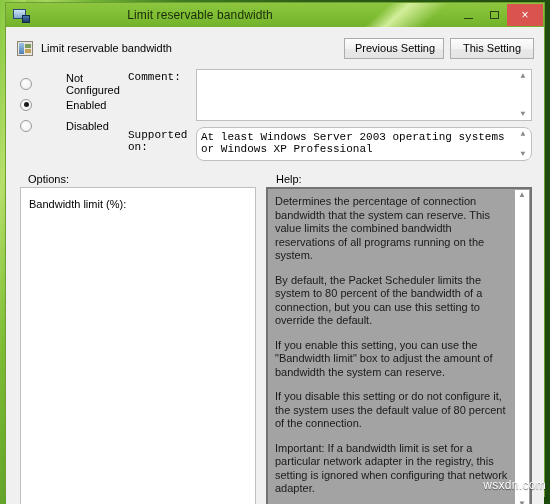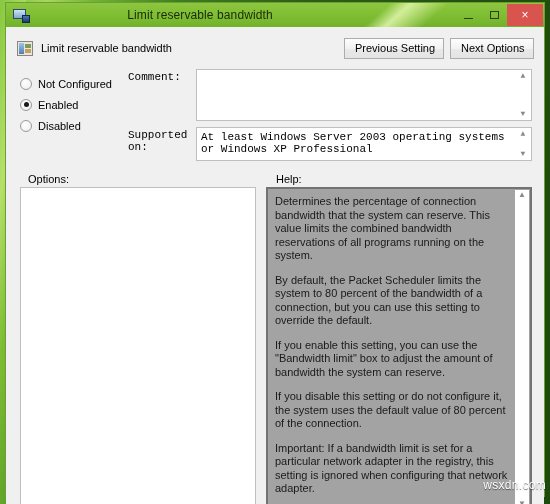--- a/index.html
+++ b/index.html
@@ -196,20 +196,21 @@
   #radios {
     width: 100px;
     flex: 0 0 100px;
     padding-top: 4px;
   }
   .radio-line {
     display: flex;
     align-items: center;
     height: 21px;
     font-size: 11px;
+    gap: 28px;
   }
   .radio-dot {
     width: 12px; height: 12px;
     border-radius: 50%;
     border: 1px solid #9a9a9a;
     background: radial-gradient(circle at 40% 35%, #fff 0%, #f2f2f2 70%, #e2e2e2 100%);
     box-sizing: border-box;
     margin-right: 6px;
     flex: 0 0 12px;
     position: relative;
@@ -242,21 +243,21 @@
     flex: 1;
     background: #fff;
     border: 1px solid #bfbfbf;
     box-sizing: border-box;
     position: relative;
     font-size: 11px;
     padding: 3px 18px 3px 4px;
     overflow: hidden;
   }
   #comment-box { height: 52px; }
-  #supported-box { height: 34px; }
+  #supported-box { height: 34px; border-radius: 8px; }
   .vscroll {
     position: absolute;
     right: 1px; top: 1px; bottom: 1px;
     width: 14px;
     background: #fff;
     display: flex;
     flex-direction: column;
     justify-content: space-between;
     align-items: center;
     padding: 1px 0;
@@ -398,21 +399,21 @@
       <span>×</span>
     </div>
   </div>
 
   <div id="client">
 
     <div id="header-row">
       <div id="policy-icon"></div>
       <div id="policy-name">Limit reservable bandwidth</div>
       <button class="btn" id="btn-prev">Previous Setting</button>
-      <button class="btn" id="btn-next">Next Options</button>
+      <button class="btn" id="btn-next">This Setting</button>
     </div>
 
     <div id="state-row">
       <div id="radios">
         <div class="radio-line">
           <span class="radio-dot"></span>
           <span>Not Configured</span>
         </div>
         <div class="radio-line">
           <span class="radio-dot sel"></span>
@@ -448,20 +449,21 @@
     </div>
 
     <div id="labels-row">
       <div id="label-options">Options:</div>
       <div id="label-help">Help:</div>
     </div>
 
     <div id="panes-row">
       <div id="options-pane">
         <div id="bw-row">
+          <div id="bw-label">Bandwidth limit (%):</div>
         </div>
       </div>
 
       <div id="help-pane">
         <div id="help-text">
           <p>Determines the percentage of connection bandwidth that the system can reserve. This value limits the combined bandwidth reservations of all programs running on the system.</p>
           <p>By default, the Packet Scheduler limits the system to 80 percent of the bandwidth of a connection, but you can use this setting to override the default.</p>
           <p>If you enable this setting, you can use the "Bandwidth limit" box to adjust the amount of bandwidth the system can reserve.</p>
           <p>If you disable this setting or do not configure it, the system uses the default value of 80 percent of the connection.</p>
           <p>Important: If a bandwidth limit is set for a particular network adapter in the registry, this setting is ignored when configuring that network adapter.</p>

